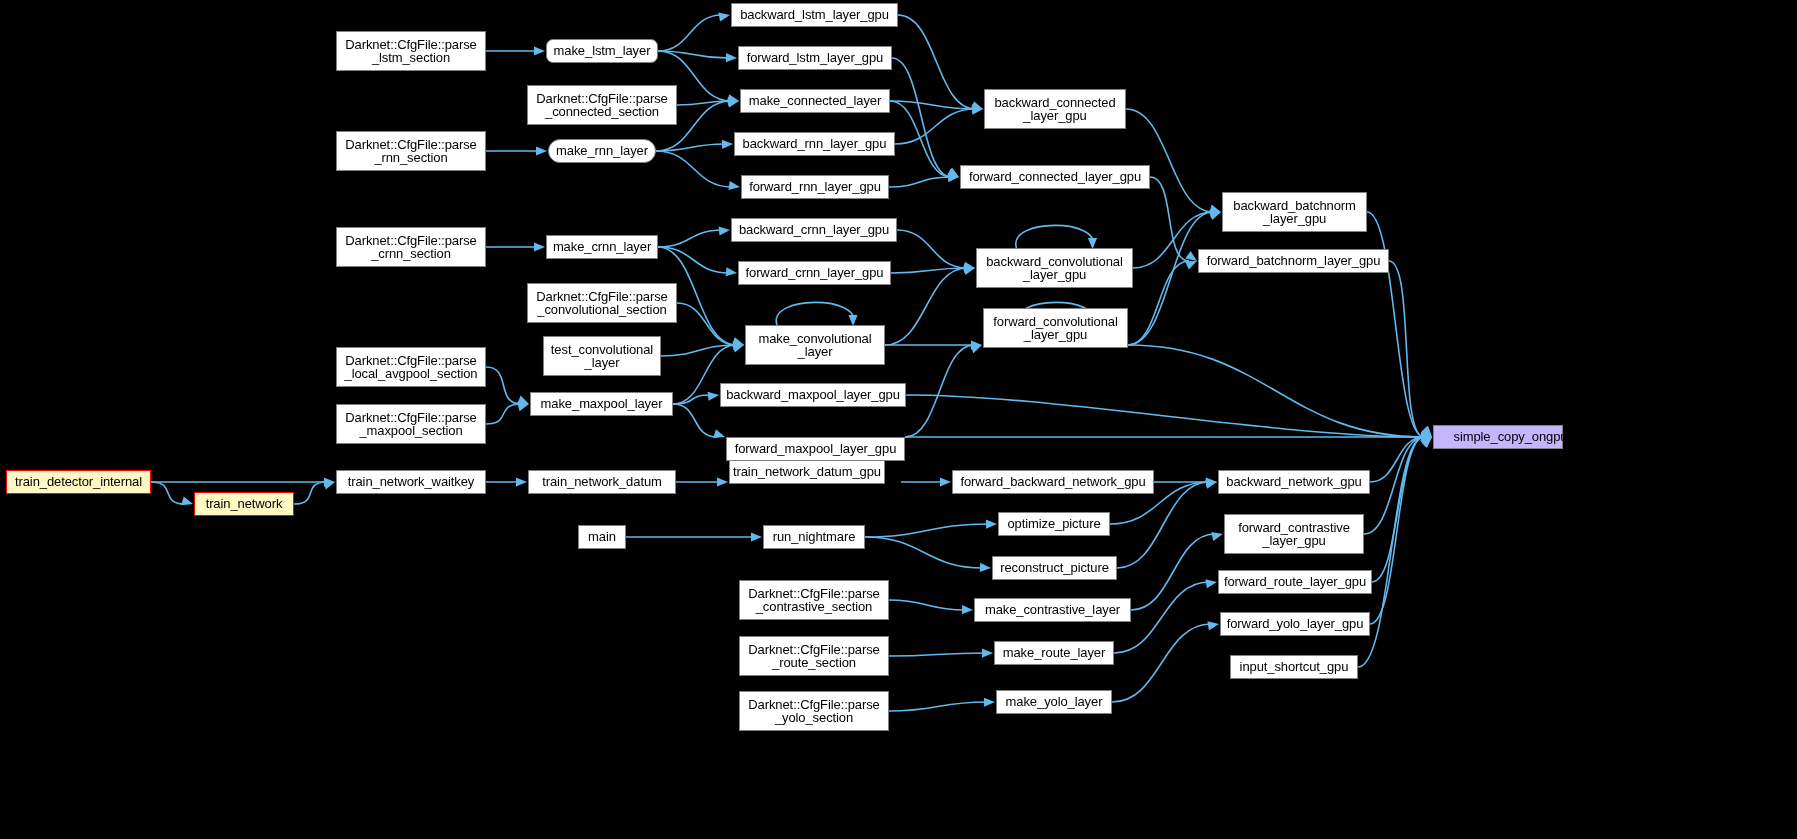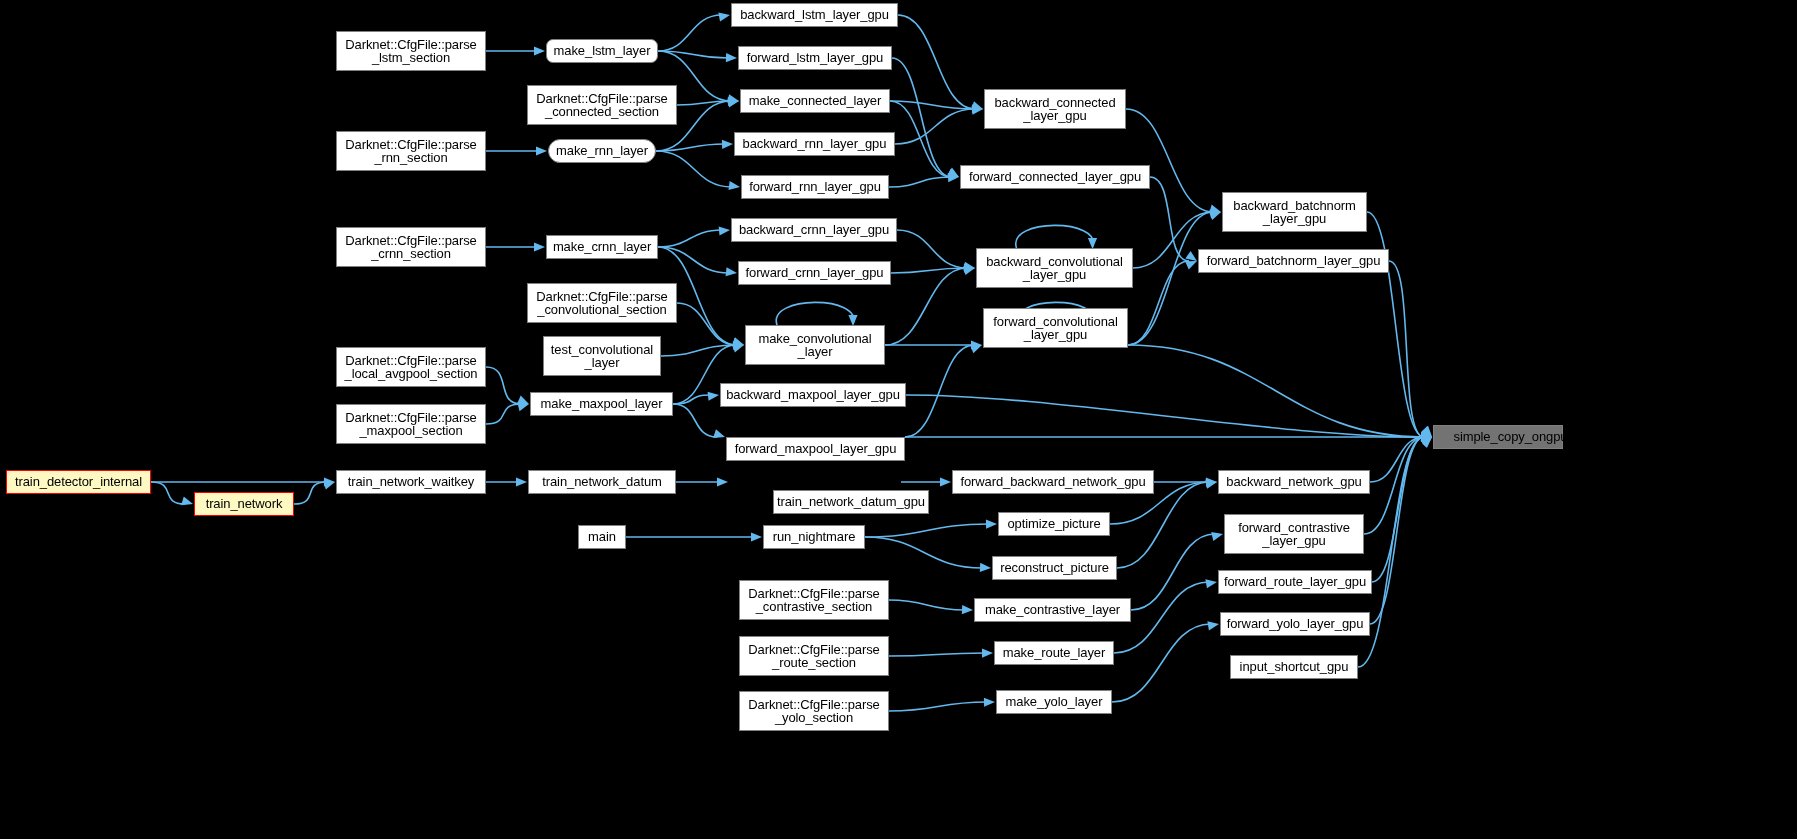--- a/index.html
+++ b/index.html
@@ -2,21 +2,21 @@
 <html><head>
 <meta charset="utf-8">
 <style>
   html,body{margin:0;padding:0;background:#000;}
   #canvas{position:relative;width:1797px;height:839px;background:#000;
           font-family:"Liberation Sans","DejaVu Sans",sans-serif;overflow:hidden;}
   .node{position:absolute;box-sizing:border-box;background:#ffffff;border:1px solid #808080;
         color:#000;display:flex;align-items:center;justify-content:center;text-align:center;
         font-size:13px;line-height:13.5px;white-space:pre-line;letter-spacing:-0.1px;
         padding:0 3px;}
-  .node.root{background:#737373;border:1px solid #808080;padding-left:28px;}
+  .node.root{background:#c4b5fd;border:1px solid #808080;padding-left:28px;}
   .node.hl{background:#fef9c3;border:1px solid #ff0000;}
   svg.edges{position:absolute;left:0;top:0;width:1797px;height:839px;pointer-events:none;}
   svg.edges path{fill:none;stroke:#63b8ee;stroke-width:1.6px;}
   svg.edges polygon{fill:#63b8ee;stroke:none;}
 </style>
 </head>
 <body>
 
 <div id="canvas">
   <svg class="edges" id="edge-layer" viewBox="0 0 1797 839" preserveAspectRatio="none">
@@ -195,21 +195,21 @@
       <div class="node" style="left: 530px; top: 392px; width: 143px; height: 24px;">make_maxpool_layer</div>
       <div class="node" style="left: 720px; top: 383px; width: 186px; height: 24px;">backward_maxpool_layer_gpu</div>
       <div class="node" style="left: 336px; top: 404px; width: 150px; height: 40px;">Darknet::CfgFile::parse
 _maxpool_section</div>
       <div class="node" style="left: 726px; top: 437px; width: 179px; height: 24px;">forward_maxpool_layer_gpu</div>
       <div class="node root" style="left: 1433px; top: 425px; width: 130px; height: 24px;">simple_copy_ongpu</div>
       <div class="node hl" style="left: 6px; top: 470px; width: 145px; height: 24px;">train_detector_internal</div>
       <div class="node hl" style="left: 194px; top: 492px; width: 100px; height: 24px;">train_network</div>
       <div class="node" style="left: 336px; top: 470px; width: 150px; height: 24px;">train_network_waitkey</div>
       <div class="node" style="left: 528px; top: 470px; width: 148px; height: 24px;">train_network_datum</div>
-      <div class="node" style="left: 729px; top: 490px; width: 156px; height: 24px; margin-left: 44px;">train_network_datum_gpu</div>
+      <div class="node" style="left: 729px; top: 460px; width: 156px; height: 24px;">train_network_datum_gpu</div>
       <div class="node" style="left: 952px; top: 470px; width: 202px; height: 24px;">forward_backward_network_gpu</div>
       <div class="node" style="left: 1218px; top: 470px; width: 152px; height: 24px;">backward_network_gpu</div>
       <div class="node" style="left: 578px; top: 525px; width: 48px; height: 24px;">main</div>
       <div class="node" style="left: 763px; top: 525px; width: 102px; height: 24px;">run_nightmare</div>
       <div class="node" style="left: 998px; top: 512px; width: 112px; height: 24px;">optimize_picture</div>
       <div class="node" style="left: 1224px; top: 514px; width: 140px; height: 40px;">forward_contrastive
 _layer_gpu</div>
       <div class="node" style="left: 992px; top: 556px; width: 125px; height: 24px;">reconstruct_picture</div>
       <div class="node" style="left: 1218px; top: 570px; width: 154px; height: 24px;">forward_route_layer_gpu</div>
       <div class="node" style="left: 739px; top: 580px; width: 150px; height: 40px;">Darknet::CfgFile::parse

